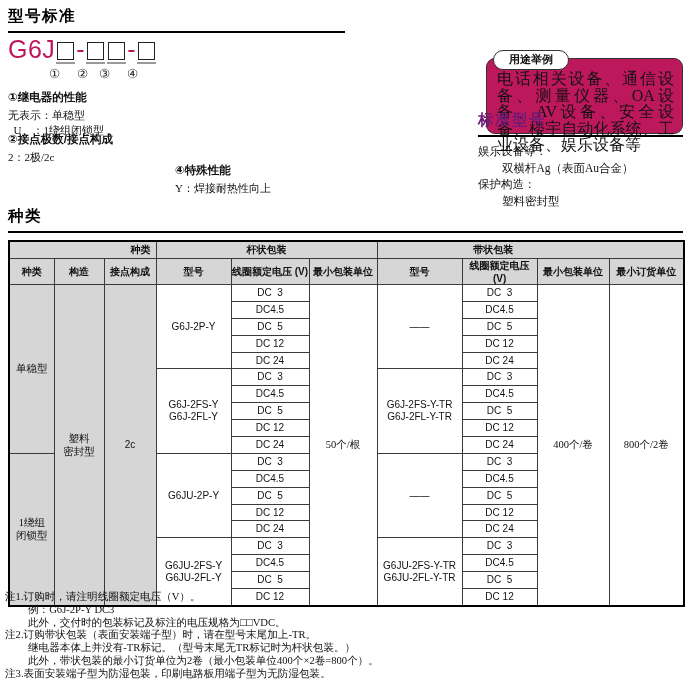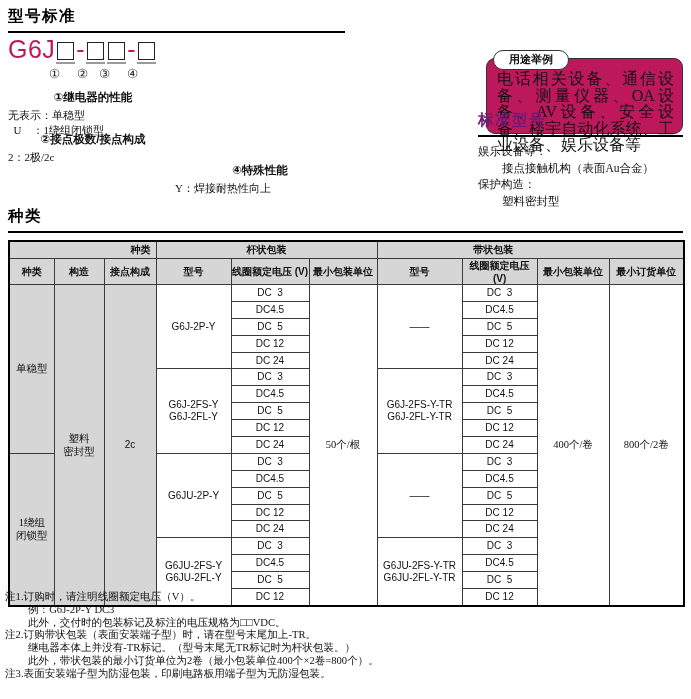--- a/index.html
+++ b/index.html
@@ -8,21 +8,21 @@
   .h2{position:absolute;font-family:"Liberation Sans","DejaVu Sans",sans-serif;
       font-weight:bold;font-size:15.5px;letter-spacing:1.5px;color:#000;
       padding-bottom:4px;border-bottom:2.5px solid #000;}
   
   .code-row{position:absolute;left:8px;top:34px;font-family:"Liberation Sans","DejaVu Sans",sans-serif;
             font-size:25px;color:#be185d;letter-spacing:.5px;display:flex;align-items:center;height:30px;}
   .bx{display:inline-block;width:15px;height:16px;border:1.6px solid #222;margin:3px 2px 0 2px;position:relative;}
   .bx::after{content:"";position:absolute;left:-2px;right:-2px;bottom:-5px;height:2px;background:#9a9a9a;}
   .digit{position:absolute;top:66px;font-size:12.5px;color:#222;font-family:"Liberation Serif",serif;}
   .legend-item{position:absolute;width:170px;}
-  .legend-item .ttl{font-family:"Liberation Sans","DejaVu Sans",sans-serif;font-weight:bold;font-size:11.5px;margin-bottom:3px;text-align:center;}
+  .legend-item .ttl{font-family:"Liberation Sans","DejaVu Sans",sans-serif;font-weight:bold;font-size:11.5px;margin-bottom:3px;}
   .legend-item .ln{font-size:11px;line-height:15px;white-space:pre;}
   
   .usage-box{position:absolute;left:486px;top:30px;width:195px;height:74px;
              border:1.3px solid #333;border-radius:9px;background:#be185d;margin-top:28px;}
   .usage-tab{position:absolute;left:6px;top:-9px;width:74px;height:18px;border:1.3px solid #333;
              border-radius:10px;background:#fff;text-align:center;line-height:17px;
              font-family:"Liberation Sans","DejaVu Sans",sans-serif;font-weight:bold;font-size:11px;}
   .usage-body{padding:12px 8px 0 10px;font-size:16px;line-height:16.5px;text-align:justify;}
   
   .std{position:absolute;left:478px;top:110px;width:205px;}
@@ -89,21 +89,21 @@
   </div>
 
   <div class="usage-box">
     <div class="usage-tab">用途举例</div>
     <div class="usage-body">电话相关设备、通信设备、测量仪器、OA设备、AV设备、安全设备、楼宇自动化系统、工业设备、娱乐设备等</div>
   </div>
 
   <div class="std">
     <div class="h2i">标准型号</div>
     <div class="ln first">娱乐设备等：</div>
-    <div class="ln ind">接点接触机构（表面Au合金）</div>
+    <div class="ln ind">双横杆Ag（表面Au合金）</div>
     <div class="ln">保护构造：</div>
     <div class="ln ind">塑料密封型</div>
   </div>
 
   <div class="h2" style="left:8px;top:206px;width:675px;">种类</div>
 
   <table class="types-table">
     <colgroup>
       <col style="width:45px">
         <col style="width:50px">

